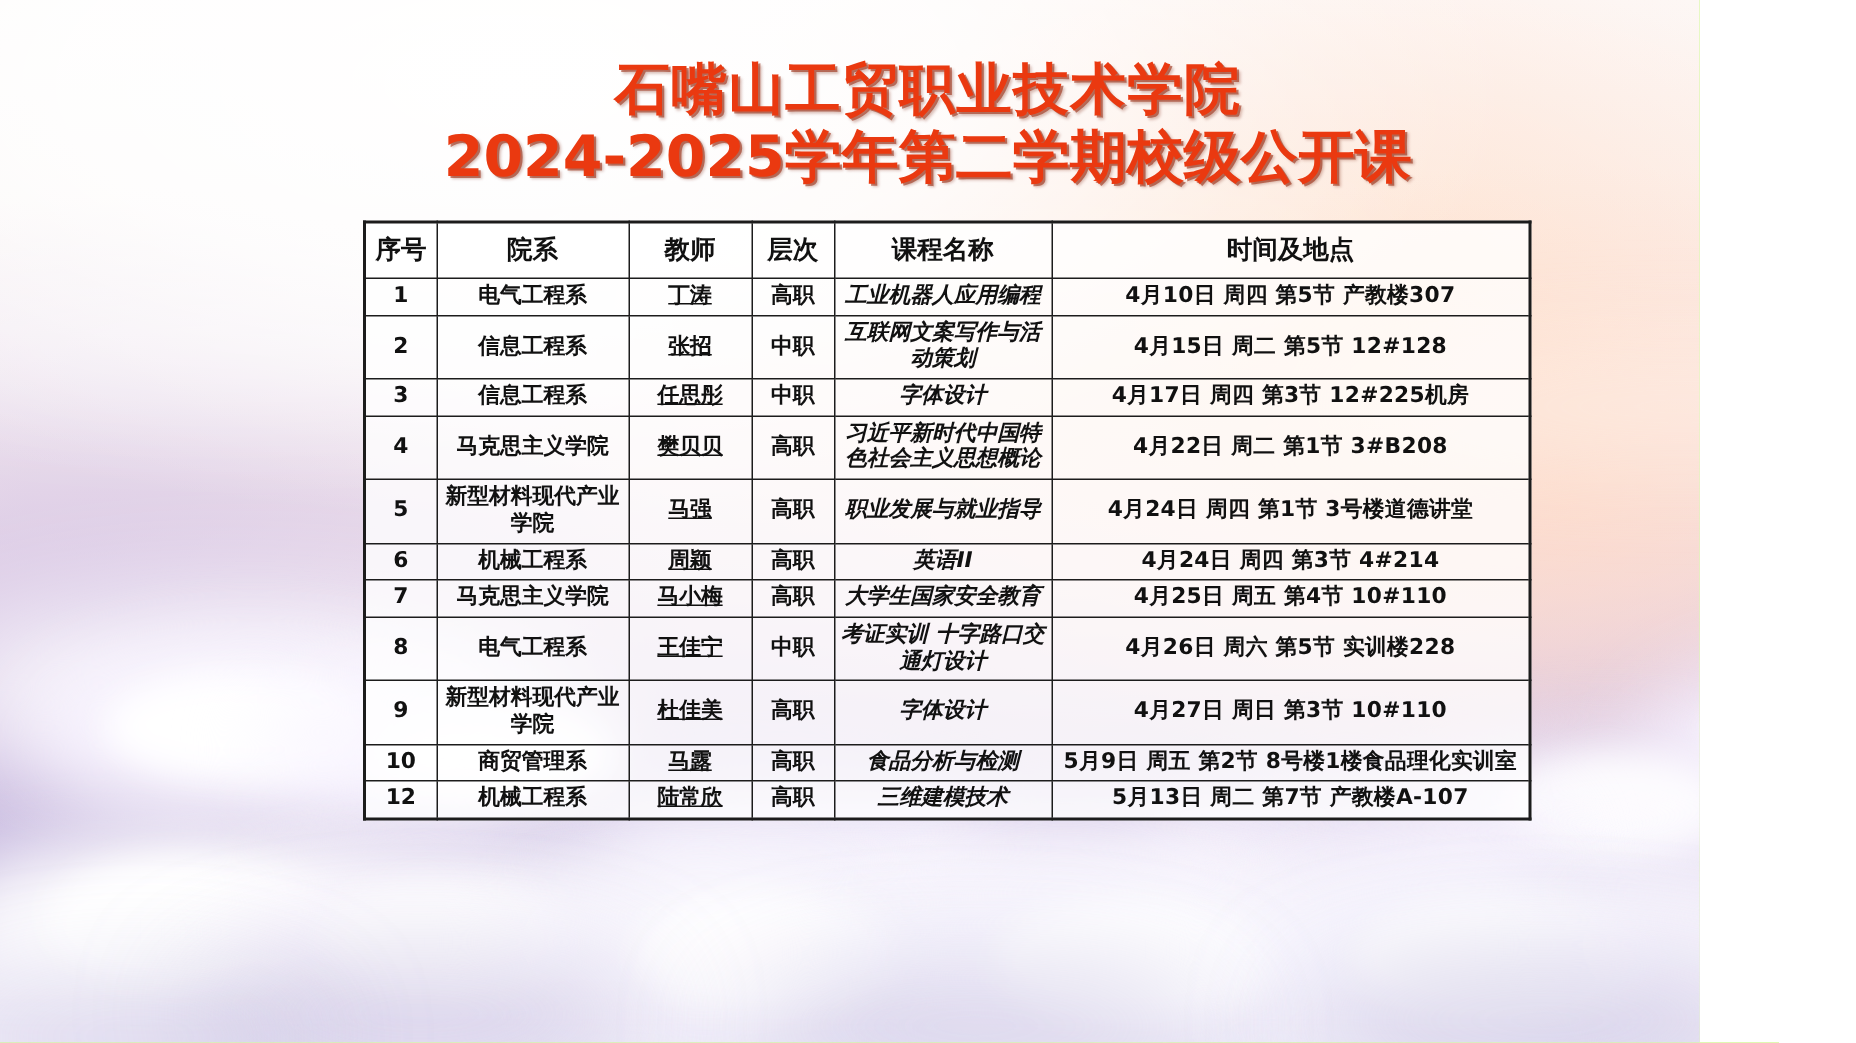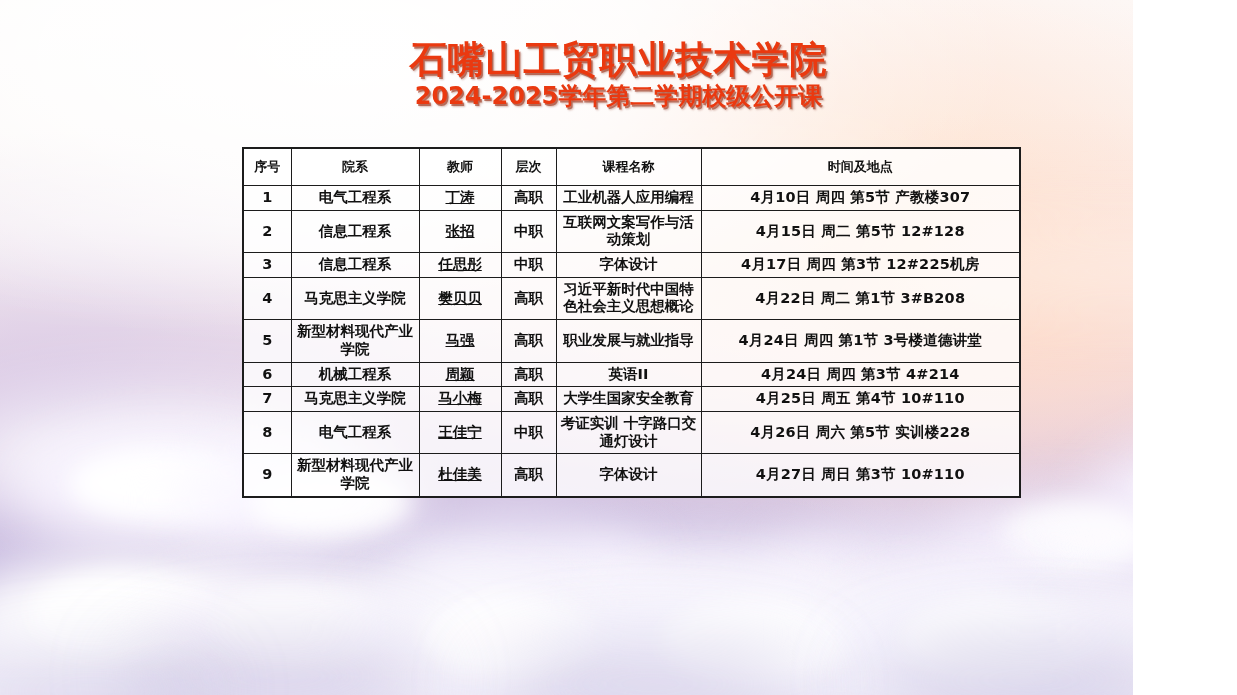--- a/index.html
+++ b/index.html
@@ -110,21 +110,21 @@
     font-weight: bold;
     font-size: 37px;
     letter-spacing: 1px;
     color: #ea3910;
     text-shadow:
       1.5px 1.5px 0 rgba(150, 32, 6, 0.55),
       2.5px 2.5px 2px rgba(120, 25, 5, 0.28);
     white-space: nowrap;
   }
   .title-line.second {
-    font-size: 24px;
+    font-size: 38px;
     letter-spacing: 0px;
   }
 
   
   #schedule-wrap {
     position: absolute;
     left: 242px;
     top: 147px;
     width: 777px;
     z-index: 6;
@@ -149,32 +149,32 @@
     text-align: center;
     vertical-align: middle;
     color: #111111;
     font-weight: bold;
     font-family: "DejaVu Sans", "Liberation Sans", sans-serif;
     padding: 3px 2px;
     line-height: 1.22;
     background: rgba(255, 255, 255, 0.42);
   }
   table.schedule thead th {
-    font-size: 13px;
+    font-size: 17px;
     height: 30px;
     background: rgba(255, 255, 255, 0.50);
   }
   table.schedule tbody td {
     font-size: 14.5px;
   }
   td.cell-idx    { font-size: 15px; }
   td.cell-dept   { font-size: 14.5px; }
   td.cell-teach  { font-size: 15px; text-decoration: underline; }
   td.cell-level  { font-size: 14.5px; }
-  td.cell-course { font-size: 14.5px; }
+  td.cell-course { font-size: 14.5px; font-style: italic; }
   td.cell-when   { font-size: 15px; letter-spacing: 0.2px; }
 </style>
 </head>
 <body>
 
 <div id="stage">
 
   <div class="bg-layer bg-sky"></div>
   <div class="bg-layer bg-lilac"></div>
   <div class="bg-layer bg-glow-warm"></div>
@@ -314,17 +314,33 @@
             <td class="cell-when">4月26日 周六 第5节 实训楼228</td>
           </tr>
           <tr>
             <td class="cell-idx">9</td>
             <td class="cell-dept">新型材料现代产业学院</td>
             <td class="cell-teach">杜佳美</td>
             <td class="cell-level">高职</td>
             <td class="cell-course">字体设计</td>
             <td class="cell-when">4月27日 周日 第3节 10#110</td>
           </tr>
+          <tr>
+            <td class="cell-idx">10</td>
+            <td class="cell-dept">商贸管理系</td>
+            <td class="cell-teach">马露</td>
+            <td class="cell-level">高职</td>
+            <td class="cell-course">食品分析与检测</td>
+            <td class="cell-when">5月9日 周五 第2节 8号楼1楼食品理化实训室</td>
+          </tr>
+          <tr>
+            <td class="cell-idx">12</td>
+            <td class="cell-dept">机械工程系</td>
+            <td class="cell-teach">陆常欣</td>
+            <td class="cell-level">高职</td>
+            <td class="cell-course">三维建模技术</td>
+            <td class="cell-when">5月13日 周二 第7节 产教楼A-107</td>
+          </tr>
         </tbody>
     </table>
   </div>
 
 </div>
 
 </body></html>

